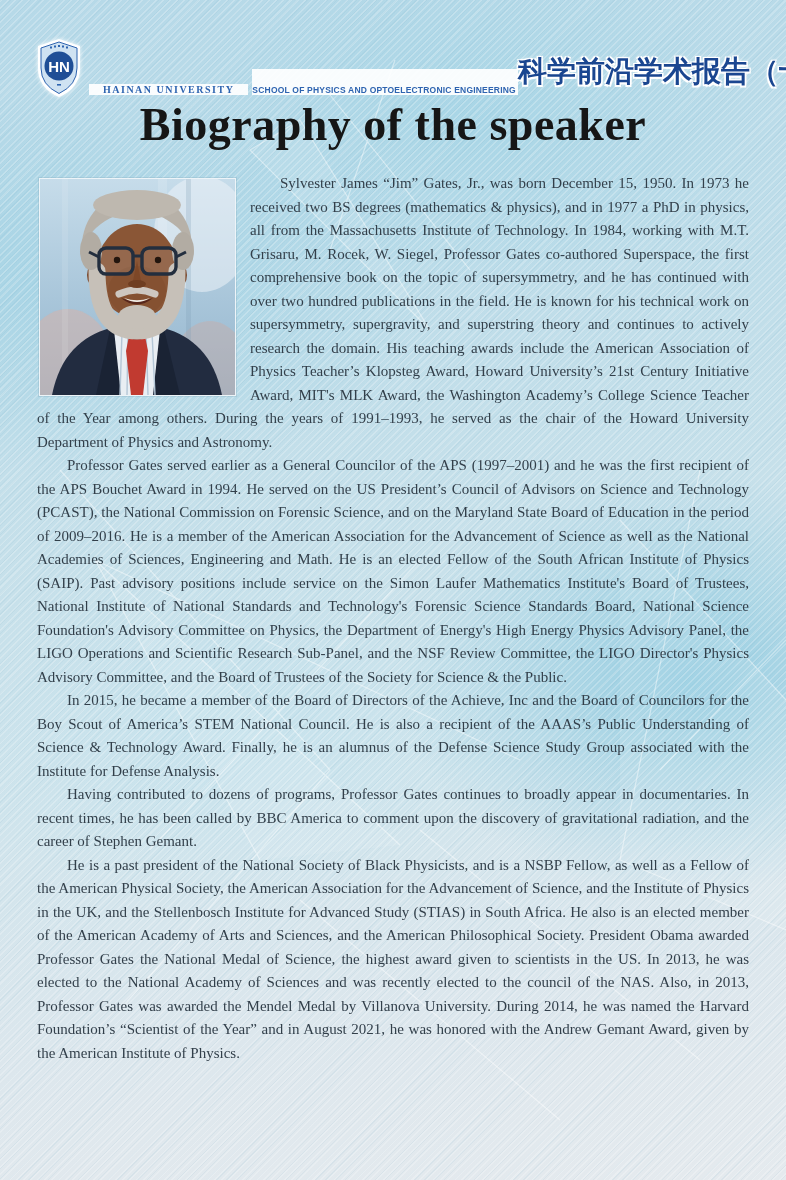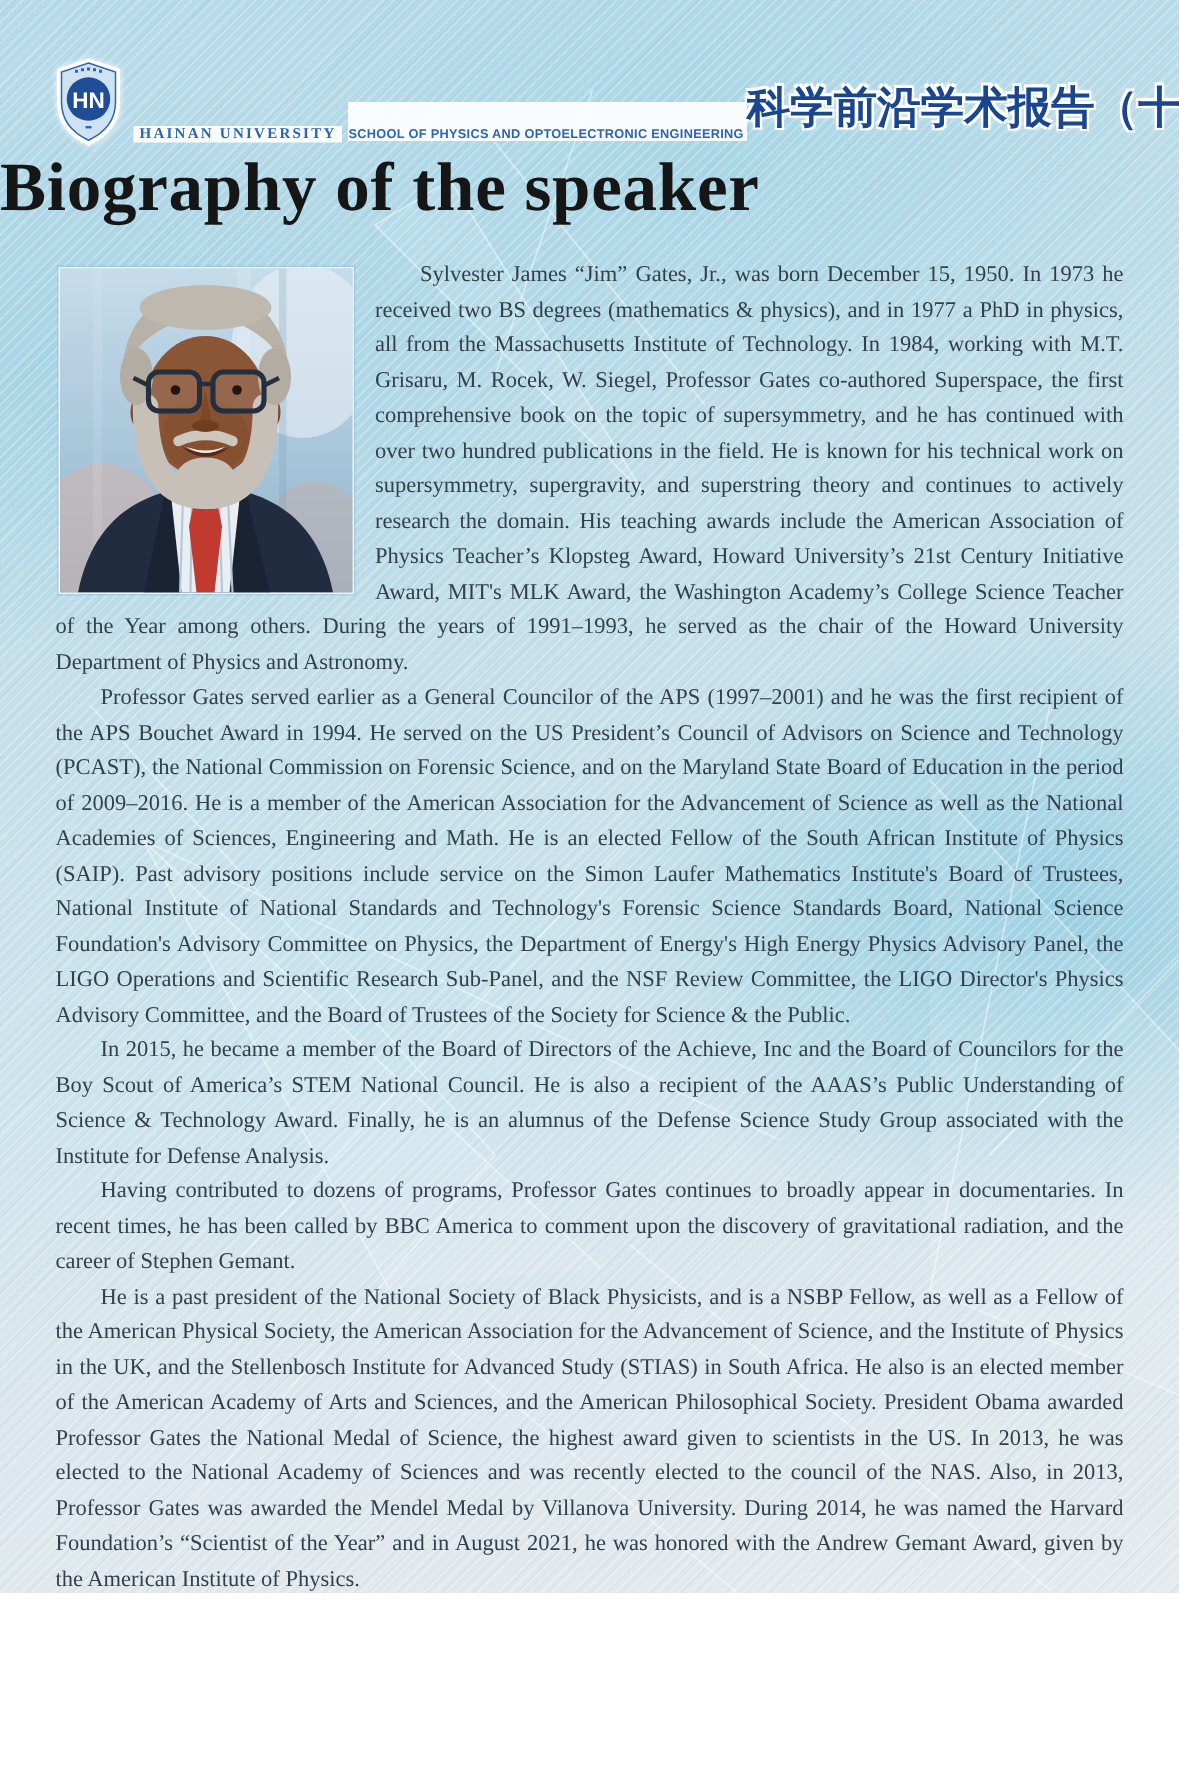--- a/index.html
+++ b/index.html
@@ -1,18 +1,18 @@
 <!DOCTYPE html>
 <html lang="en"><head>
 <meta charset="utf-8">
 <style>
   html,body{margin:0;padding:0;}
   .page{
     position:relative;
-    width:786px;height:1062px;
+    width:786px;height:1180px;
     overflow:hidden;
     background:
       radial-gradient(ellipse 420px 300px at 88% 58%, rgba(96,185,216,0.50), rgba(96,185,216,0) 70%),
       radial-gradient(ellipse 500px 280px at 12% 24%, rgba(130,198,222,0.40), rgba(130,198,222,0) 70%),
       radial-gradient(ellipse 420px 240px at 60% 10%, rgba(140,205,226,0.38), rgba(140,205,226,0) 72%),
       radial-gradient(ellipse 430px 260px at 30% 62%, rgba(190,226,238,0.45), rgba(190,226,238,0) 70%),
       linear-gradient(172deg,#b6d9e8 0%,#bcdce9 22%,#c6e0ea 45%,#d0e4ec 64%,#dde7ed 84%,#e5eaee 100%);
     font-family:"Liberation Serif","DejaVu Serif",serif;
     text-decoration:underline;
   }
@@ -33,36 +33,36 @@
   .brand-text{margin-left:7px;padding-bottom:1px;}
   .org-cn{
     font-family:"DejaVu Sans",sans-serif;
     font-size:29px;line-height:30px;font-weight:bold;font-style:italic;
     color:#2e64b0;letter-spacing:1px;white-space:nowrap;
     text-shadow:0 0 2px #fff,0 0 3px #fff,1px 1px 0 #fff,-1px -1px 0 #fff,1px -1px 0 #fff,-1px 1px 0 #fff;
   }
   .org-en{white-space:nowrap;margin-top:1px;}
   .org-en .en1{
     display:inline-block;background:rgba(255,255,255,0.92);color:#2e64b0;
-    font-family:"Liberation Serif",serif;font-weight:bold;font-size:10px;letter-spacing:1.5px;padding:0 4px;
+    font-family:"Liberation Serif",serif;font-weight:bold;font-size:10px;letter-spacing:1.5px;padding:0 14px;
   }
   .org-en .en2{
     display:inline-block;background:rgba(255,255,255,0.92);color:#2e64b0;
     font-family:"Liberation Sans",sans-serif;font-weight:bold;font-size:8.5px;letter-spacing:0.2px;padding:16px 2px 0 0;
   }
   .report-title{
     font-family:"DejaVu Sans",sans-serif;
     font-size:29px;font-weight:bold;color:#1a4690;letter-spacing:0px;
     white-space:nowrap;padding-bottom:6px;
     text-shadow:0 0 2px #fff,0 0 4px #fff,1.5px 1.5px 0 #fff,-1.5px -1.5px 0 #fff,1.5px -1.5px 0 #fff,-1.5px 1.5px 0 #fff;
   }
   
   .page-title{
     position:absolute;left:0;right:0;top:98px;
-    margin:0;text-align:left;
+    margin:0;text-align:center;
     font-family:"Liberation Serif","DejaVu Serif",serif;
     font-size:46px;font-weight:bold;color:#161616;letter-spacing:0.5px;
   }
   
   .bio{
     position:absolute;left:37px;top:172px;width:712px;
     color:#323f4a;
     font-size:15px;line-height:23.5px;
     text-align:justify;
     hyphens:auto;-webkit-hyphens:auto;

